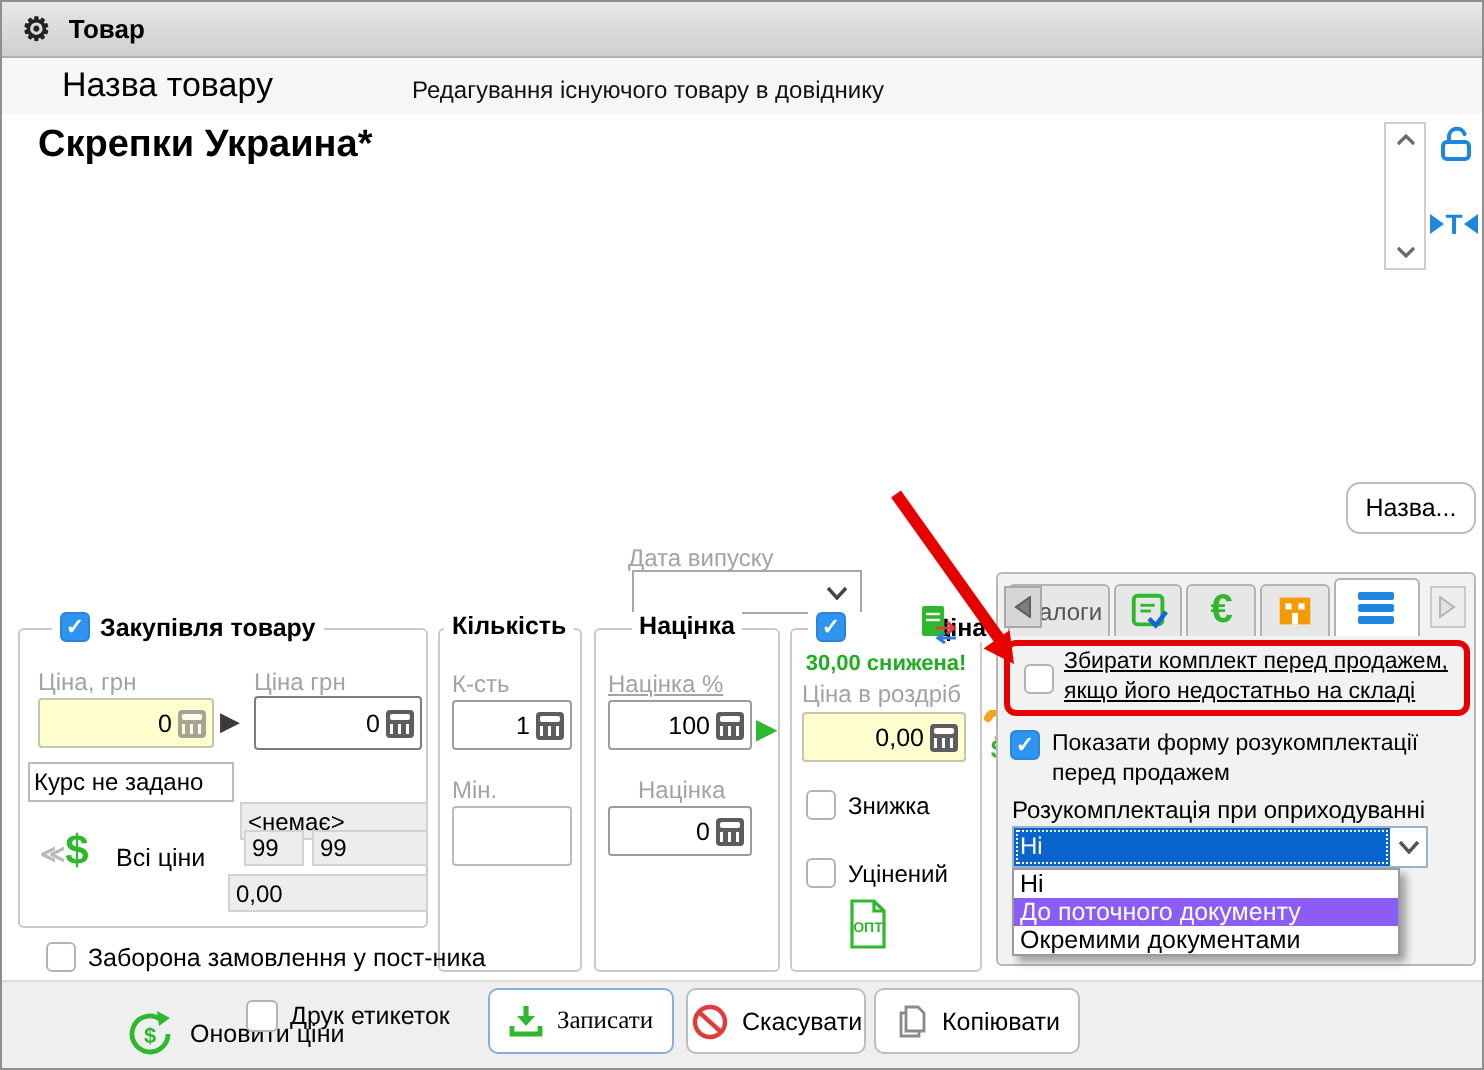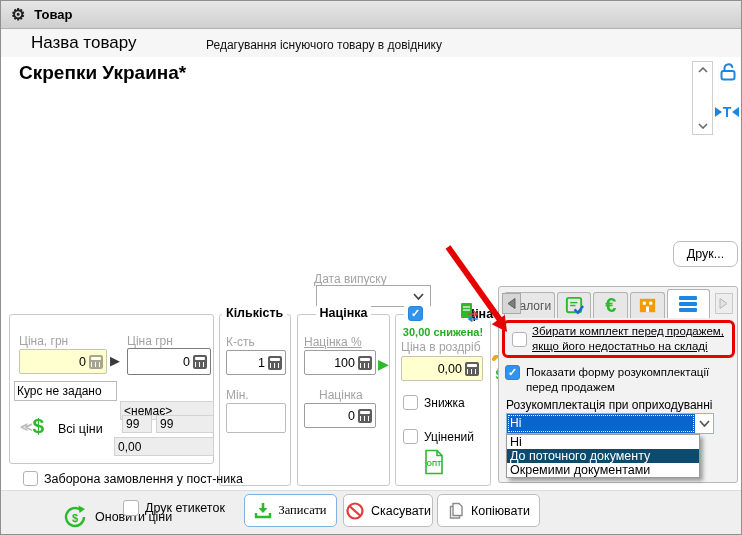--- a/index.html
+++ b/index.html
@@ -90,21 +90,21 @@
   .small-lbl { font-size:11.5px; line-height:1.28; color:#000; }
 
   .combo { position:absolute; left:7px; top:126px; width:208px; height:21px;
     background:#fff; border:1px solid #96b4cc; display:flex; align-items:stretch; }
   .combo .cval { flex:1; background:#0a64ce; color:#fff; font-size:12px; padding:2px 3px;
     outline:1px dotted #fff; outline-offset:-2px; }
   .combo .cbtn { width:18px; display:flex; align-items:center; justify-content:center; }
   .dlist { position:absolute; left:7px; top:147px; width:194px; background:#fff;
     border:1px solid #9a9a9a; box-shadow:3px 3px 4px rgba(0,0,0,.35); z-index:6; font-size:12.5px; }
   .dlist .item { height:14px; line-height:14px; padding:0 3px; white-space:nowrap; overflow:hidden; }
-  .dlist .item.sel { background:#0c4a6e; color:#fff; }
+  .dlist .item.sel { background:#8b5cf6; color:#fff; }
 
   
   .bottombar { position:absolute; left:0; top:489px; width:742px; height:46px; background:#efefef; border-top:1px solid #dcdcdc; }
   .linkish { display:flex; align-items:center; gap:6px; font-size:12.5px; }
   .save-btn { border-color:#82b1e0; }
 
   .arrow-overlay { position:absolute; left:0; top:0; z-index:10; pointer-events:none; }
   svg text { font-family:"Liberation Sans",sans-serif; }
 </style>
 </head>
@@ -151,31 +151,35 @@
   </div>
   <div class="icon-abs bc-wrap" style="left:716px; top:176px;">
     
     
   </div>
   <div class="icon-abs bc-wrap" style="left:716px; top:204px;">
     
     
   </div>
 
-  <button class="btn sklad-btn">Друк...</button>
+  <button class="btn sklad-btn">Назва...</button>
 
   <div class="lbl date-label">Дата випуску</div>
   <div class="date-select">
     <span></span>
     <svg width="11" height="7" viewBox="0 0 11 7">
         <polyline points="1,1 5.5,6 10,1" fill="none" stroke="#444" stroke-width="1.7"></polyline>
       </svg>
   </div>
 
   <div class="gbox" style="left:8px; top:313px; width:205px; height:150px;">
+    <div class="legend" style="left:16px;">
+      <span class="cb checked"></span>
+      <span>Закупівля товару</span>
+    </div>
     <div class="lbl abs" style="left:9px; top:19px;">Ціна, грн</div>
     <div class="field yellow abs" style="left:9px; top:34px; width:88px; height:25px;">
       <span class="val">0</span>
       <span class="calc dim"></span>
     </div>
     <div class="arrow-black abs" style="left:100px; top:38px;">▶</div>
     <div class="lbl abs" style="left:117px; top:19px;">Ціна грн</div>
     <div class="field abs" style="left:117px; top:33px; width:84px; height:27px; border-color:#7c7c7c;">
       <span class="val">0</span>
       <span class="calc"></span>

